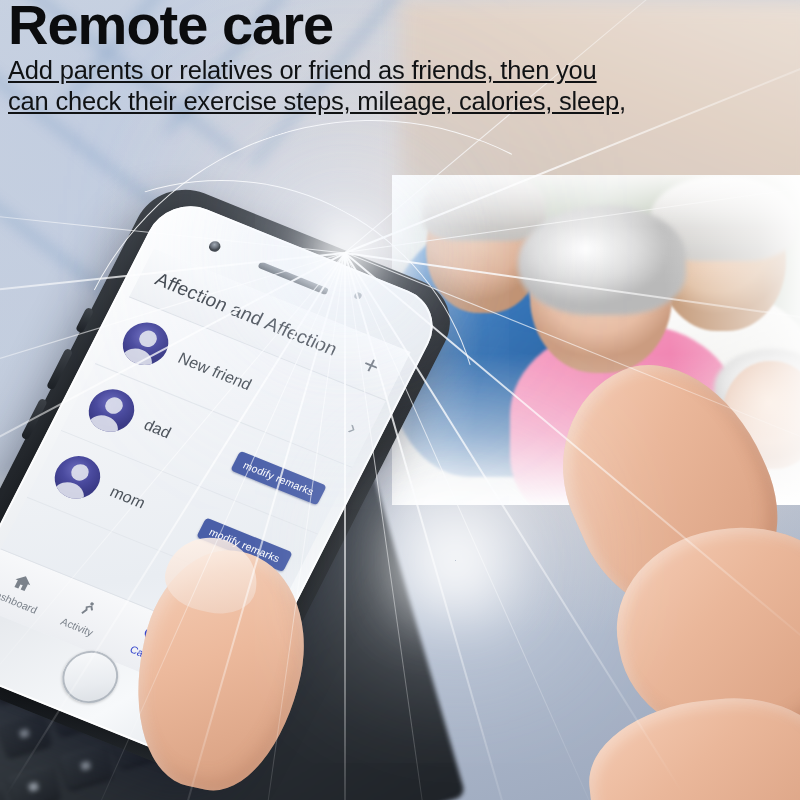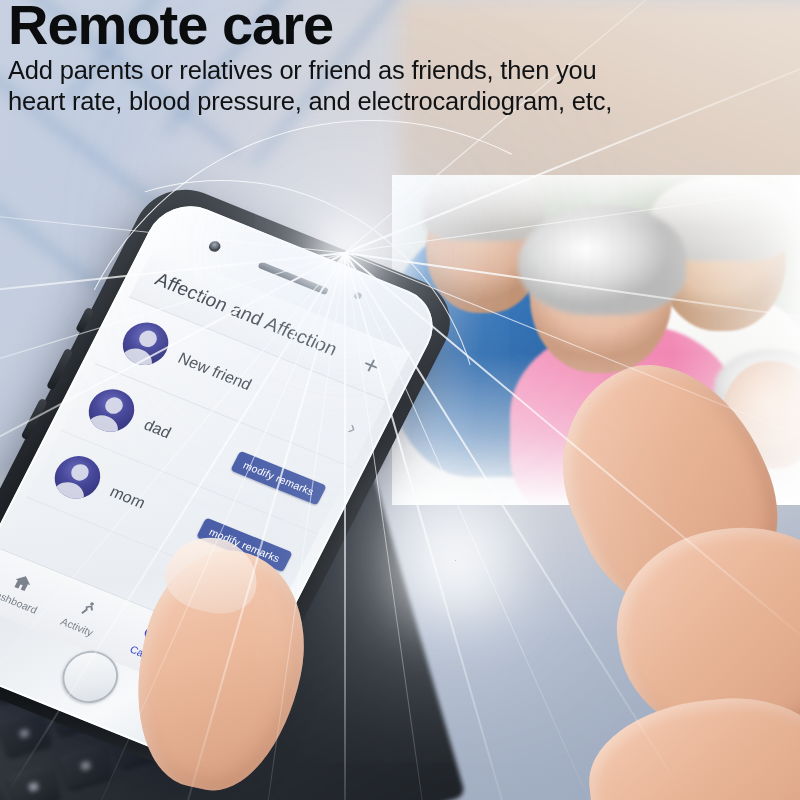--- a/index.html
+++ b/index.html
@@ -290,21 +290,21 @@
   .headline{
     font-size:56px;font-weight:bold;color:#0b0c0e;
     line-height:.98;letter-spacing:-1px;
     margin:0 0 2px 0;
     font-stretch:condensed;
   }
   .sub{
     font-size:25.5px;color:#101214;line-height:1.23;margin:0;
     letter-spacing:-.2px;
   }
-  .sub div{white-space:nowrap;}
+  .sub div{white-space:nowrap;text-decoration:underline;}
 </style>
 </head>
 <body>
 
 <div id="stage">
 
   <div class="bg-base"></div>
 
   <div class="bg-chart">
     <i style="left:10px;top:40px;width:300px;height:5px;transform:rotate(38deg);"></i>
@@ -487,17 +487,17 @@
     <div class="arc" style="left:60px;top:120px;width:620px;height:620px;transform:rotate(-18deg);"></div>
     <div class="arc" style="left:-40px;top:180px;width:520px;height:520px;transform:rotate(28deg);"></div>
     <div class="glow"></div>
     <div class="glow2"></div>
   </div>
 
   <div class="copy">
     <h1 class="headline">Remote care</h1>
     <div class="sub">
       <div>Add parents or relatives or friend as friends, then you</div>
-      <div>heart rate, blood pressure, and electrocardiogram, etc,</div>
+      <div>can check their exercise steps, mileage, calories, sleep,</div>
     </div>
   </div>
 
 </div>
 
 </body></html>

